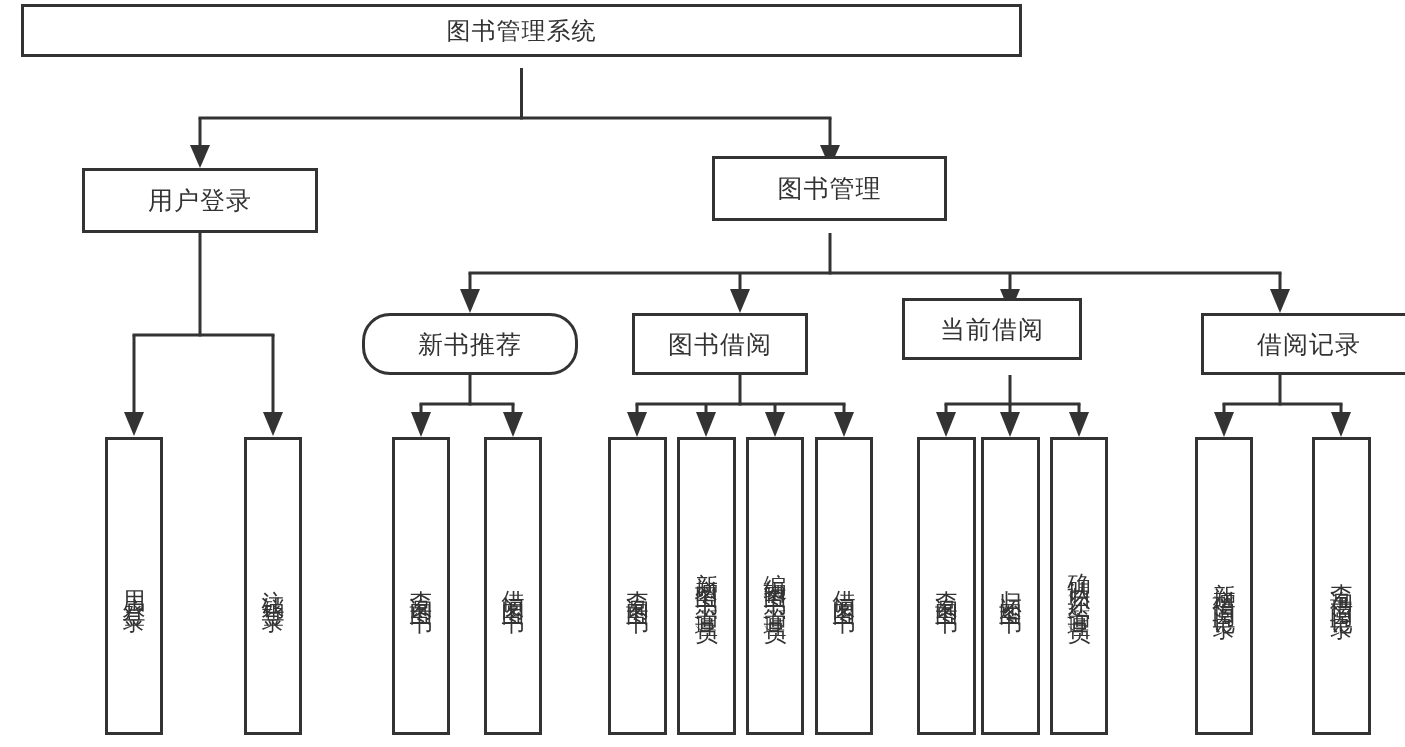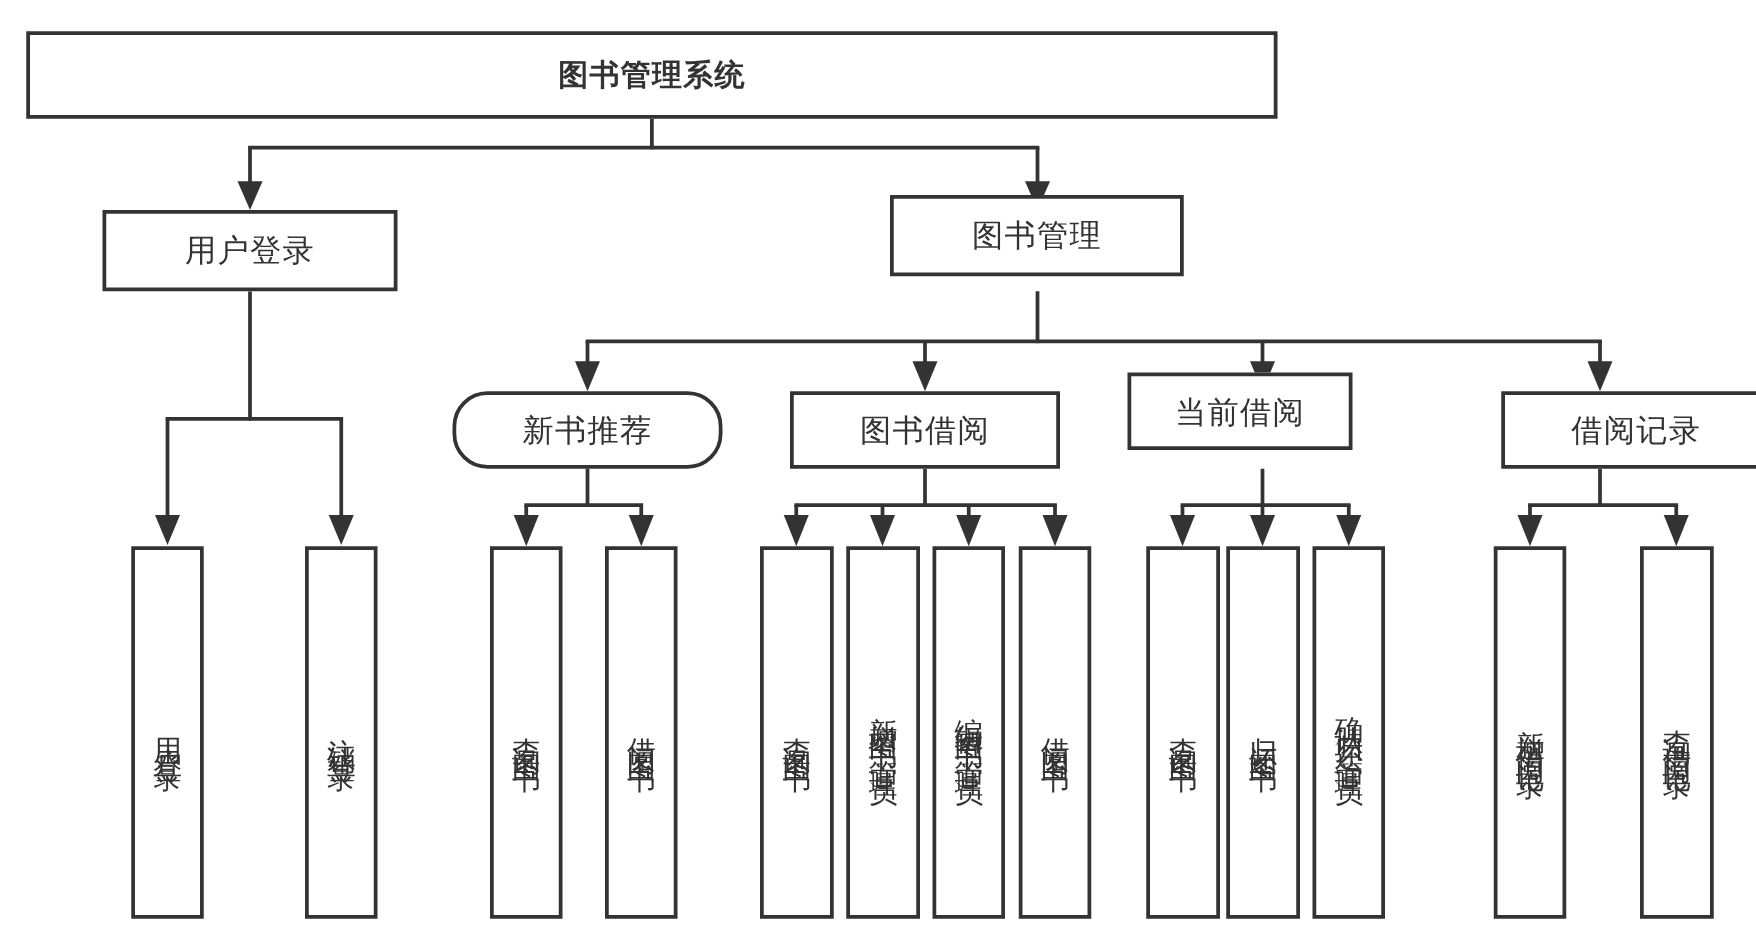--- a/index.html
+++ b/index.html
@@ -45,25 +45,25 @@
     justify-content: center;
     writing-mode: vertical-rl;
     text-orientation: mixed;
     color: #333333;
     font-size: 23px;
     letter-spacing: 7px;
     line-height: 1;
     z-index: 2;
   }
 
-  [data-name="node-root"]              { left: 21px;  top: 25px;  width: 1001px; height: 70px; font-size: 24px; font-weight: bold; }
+  [data-name="node-root"]              { left: 21px;  top: 4px;  width: 1001px; height: 53px; font-size: 24px; }
   [data-name="node-user-login"]        { left: 82px;  top: 168px; width: 236px;  height: 65px; }
   [data-name="node-book-management"]   { left: 712px; top: 156px; width: 235px;  height: 65px; }
   [data-name="node-new-book-recommend"]{ left: 362px; top: 313px; width: 216px;  height: 62px; border-radius: 28px; }
-  [data-name="node-book-borrow"]       { left: 632px; top: 313px; width: 216px;  height: 62px; }
+  [data-name="node-book-borrow"]       { left: 632px; top: 313px; width: 176px;  height: 62px; }
   [data-name="node-current-borrow"]    { left: 902px; top: 298px; width: 180px;  height: 62px; }
   [data-name="node-borrow-records"]    { left: 1172px;top: 313px; width: 216px;  height: 62px; margin-left: 29px; }
 
   [data-name="leaf-user-login"]        { left: 105px;  width: 58px; }
   [data-name="leaf-logout"]            { left: 244px;  width: 58px; }
   [data-name="leaf-nb-query-books"]    { left: 392px;  width: 58px; }
   [data-name="leaf-nb-borrow-books"]   { left: 484px;  width: 58px; }
   [data-name="leaf-bb-query-books"]    { left: 608px;  width: 59px; }
   [data-name="leaf-bb-add-books"]      { left: 677px;  width: 59px; }
   [data-name="leaf-bb-edit-books"]     { left: 746px;  width: 58px; }

